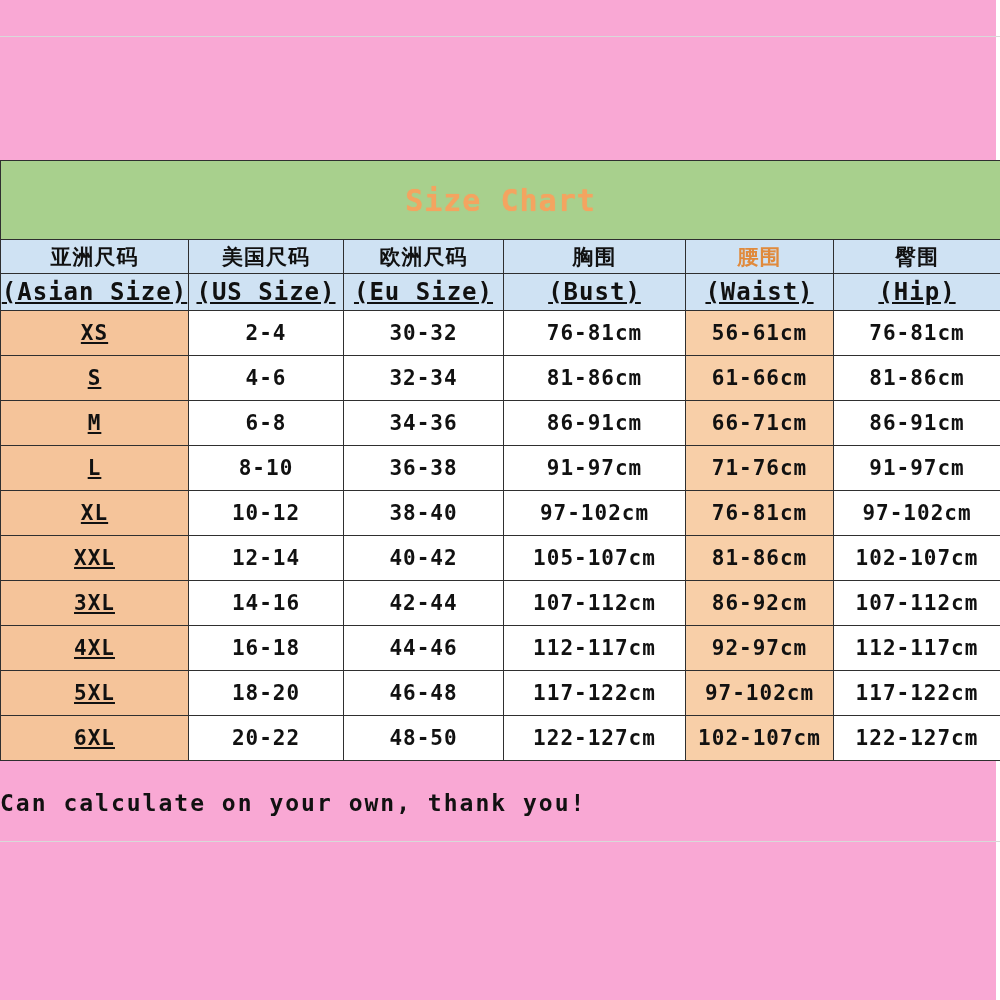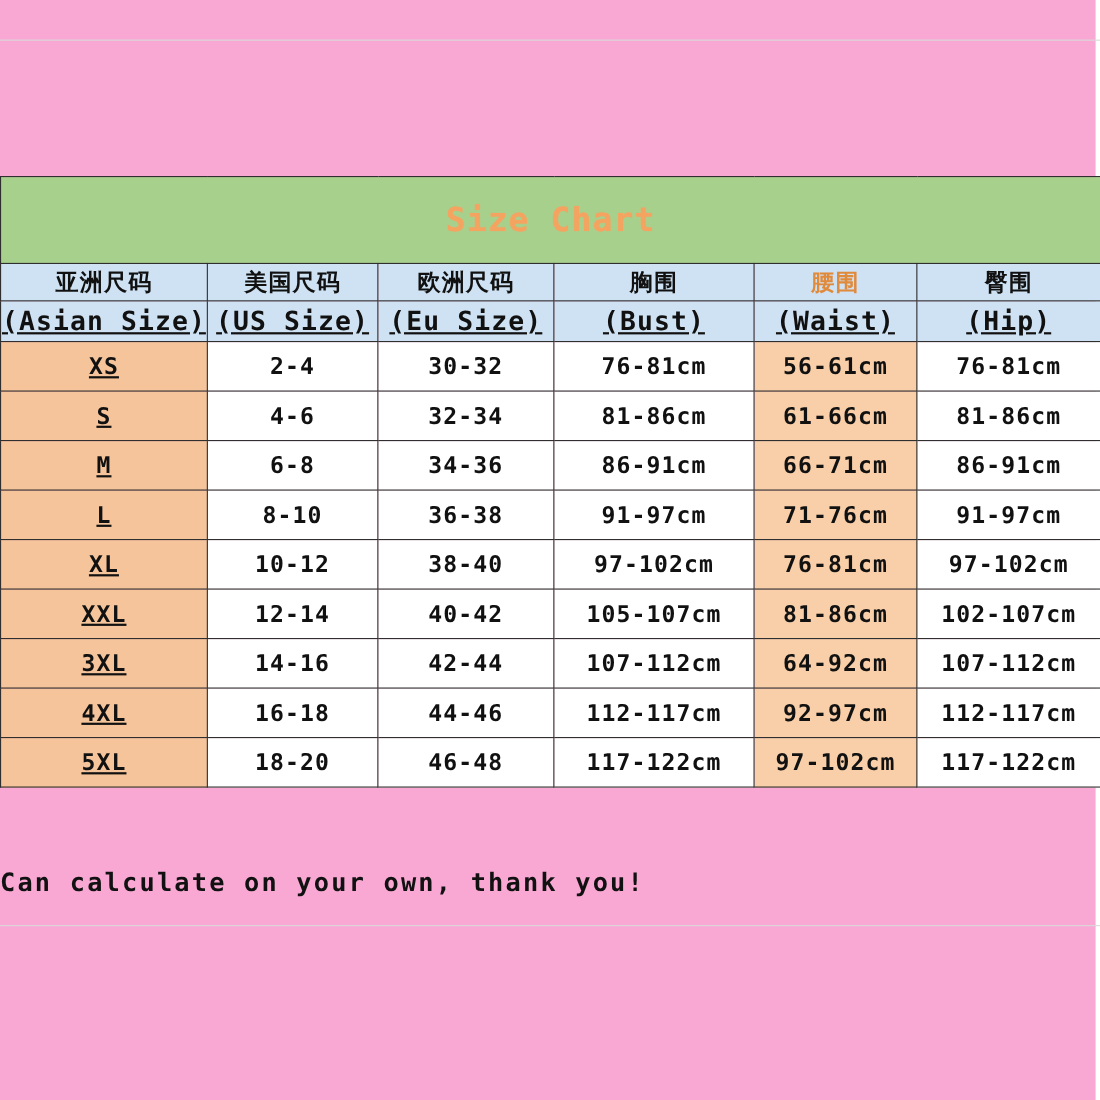--- a/index.html
+++ b/index.html
@@ -191,38 +191,46 @@
           <td>40-42</td>
           <td>105-107cm</td>
           <td class="col-waist">81-86cm</td>
           <td>102-107cm</td>
         </tr>
         <tr class="data-row">
           <td class="col-asian">3XL</td>
           <td>14-16</td>
           <td>42-44</td>
           <td>107-112cm</td>
-          <td class="col-waist">64-92cm</td>
+          <td class="col-waist">86-92cm</td>
           <td>107-112cm</td>
         </tr>
         <tr class="data-row">
           <td class="col-asian">4XL</td>
           <td>16-18</td>
           <td>44-46</td>
           <td>112-117cm</td>
           <td class="col-waist">92-97cm</td>
           <td>112-117cm</td>
         </tr>
         <tr class="data-row">
           <td class="col-asian">5XL</td>
           <td>18-20</td>
           <td>46-48</td>
           <td>117-122cm</td>
           <td class="col-waist">97-102cm</td>
           <td>117-122cm</td>
         </tr>
+        <tr class="data-row">
+          <td class="col-asian">6XL</td>
+          <td>20-22</td>
+          <td>48-50</td>
+          <td>122-127cm</td>
+          <td class="col-waist">102-107cm</td>
+          <td>122-127cm</td>
+        </tr>
       </tbody>
     </table>
   </div>
 
   <div class="note">Can calculate on your own, thank you!</div>
 
 </div>
 
 </body></html>

